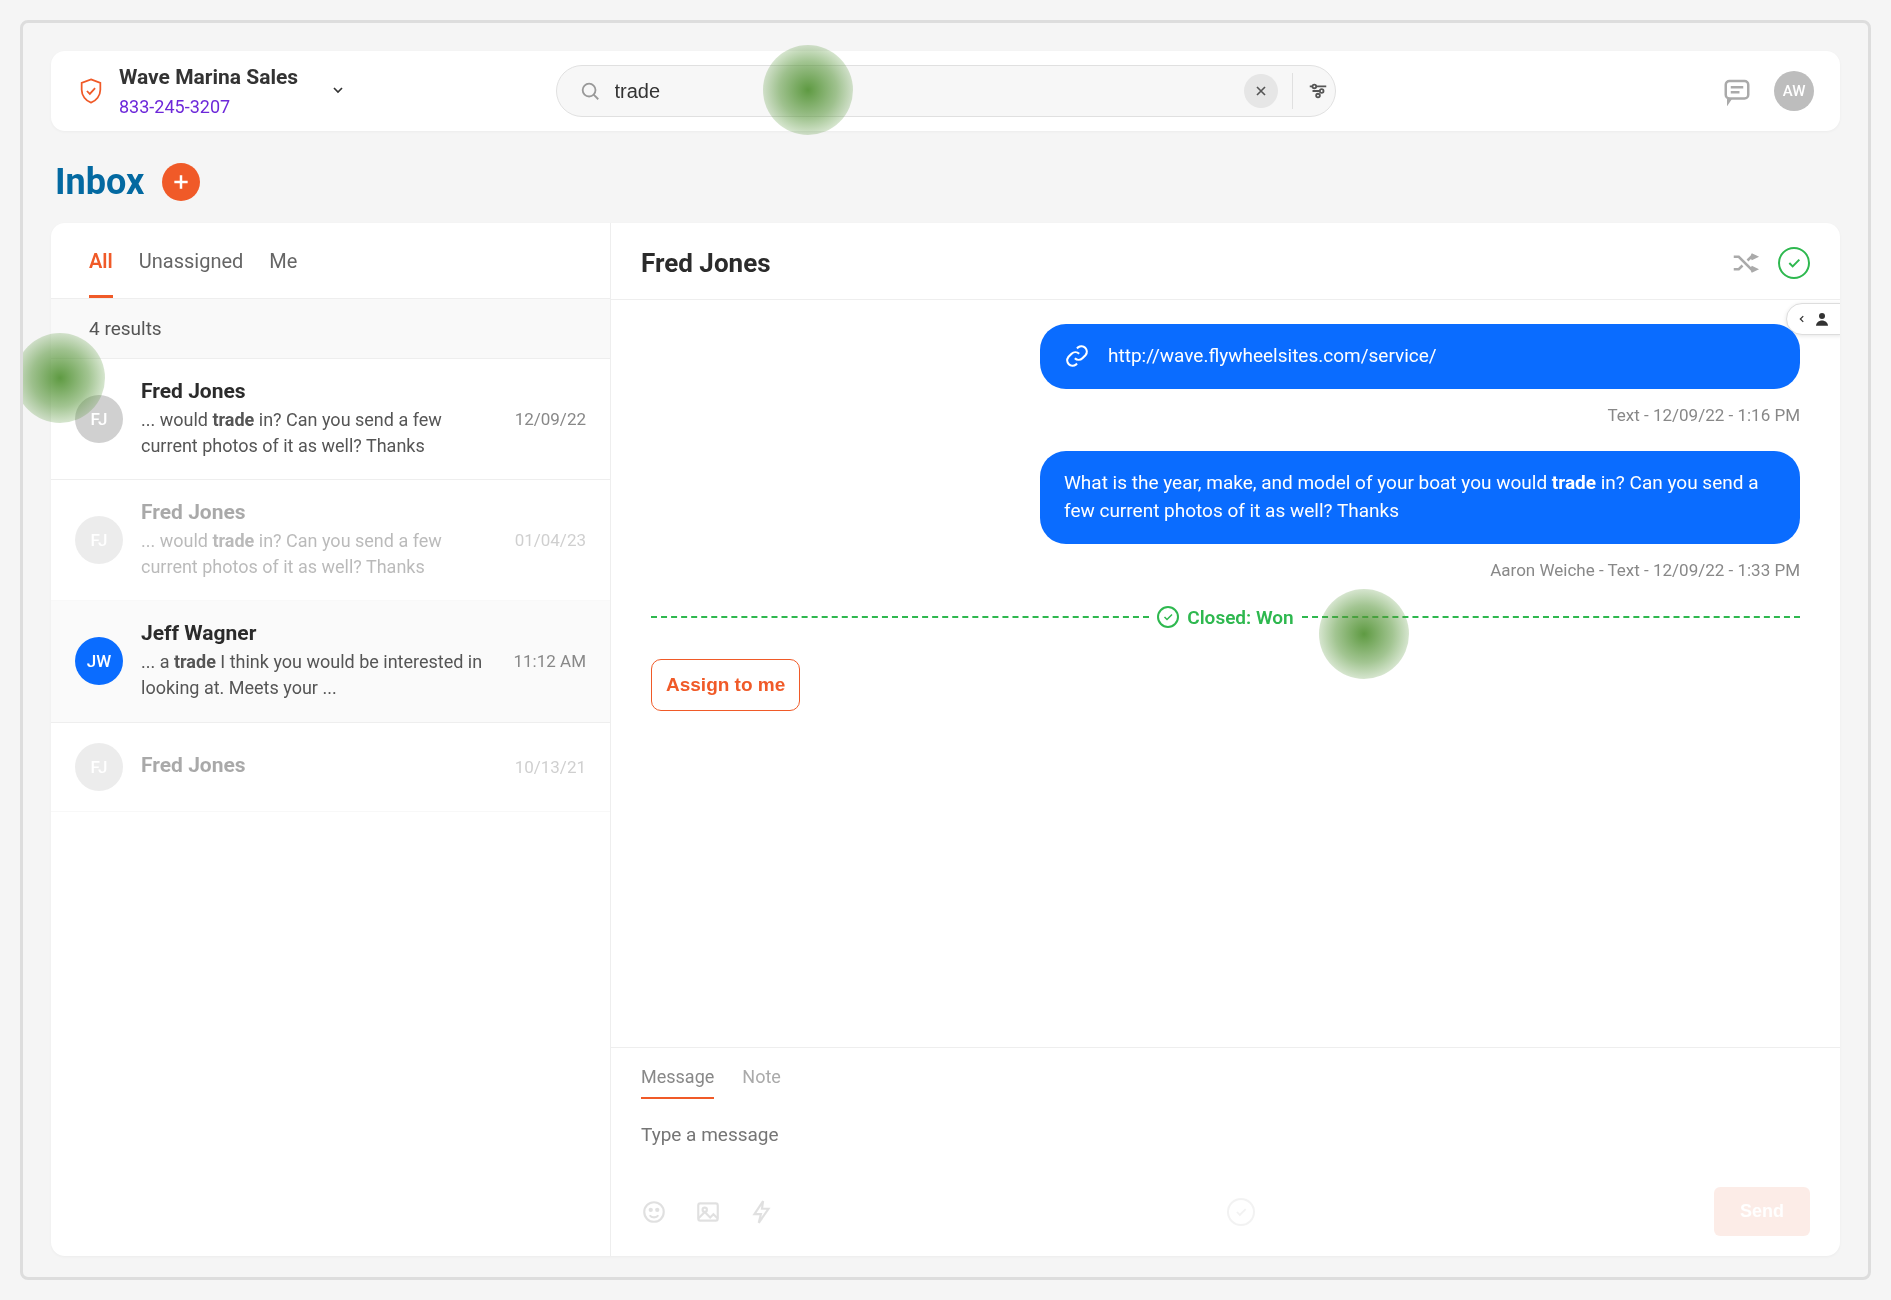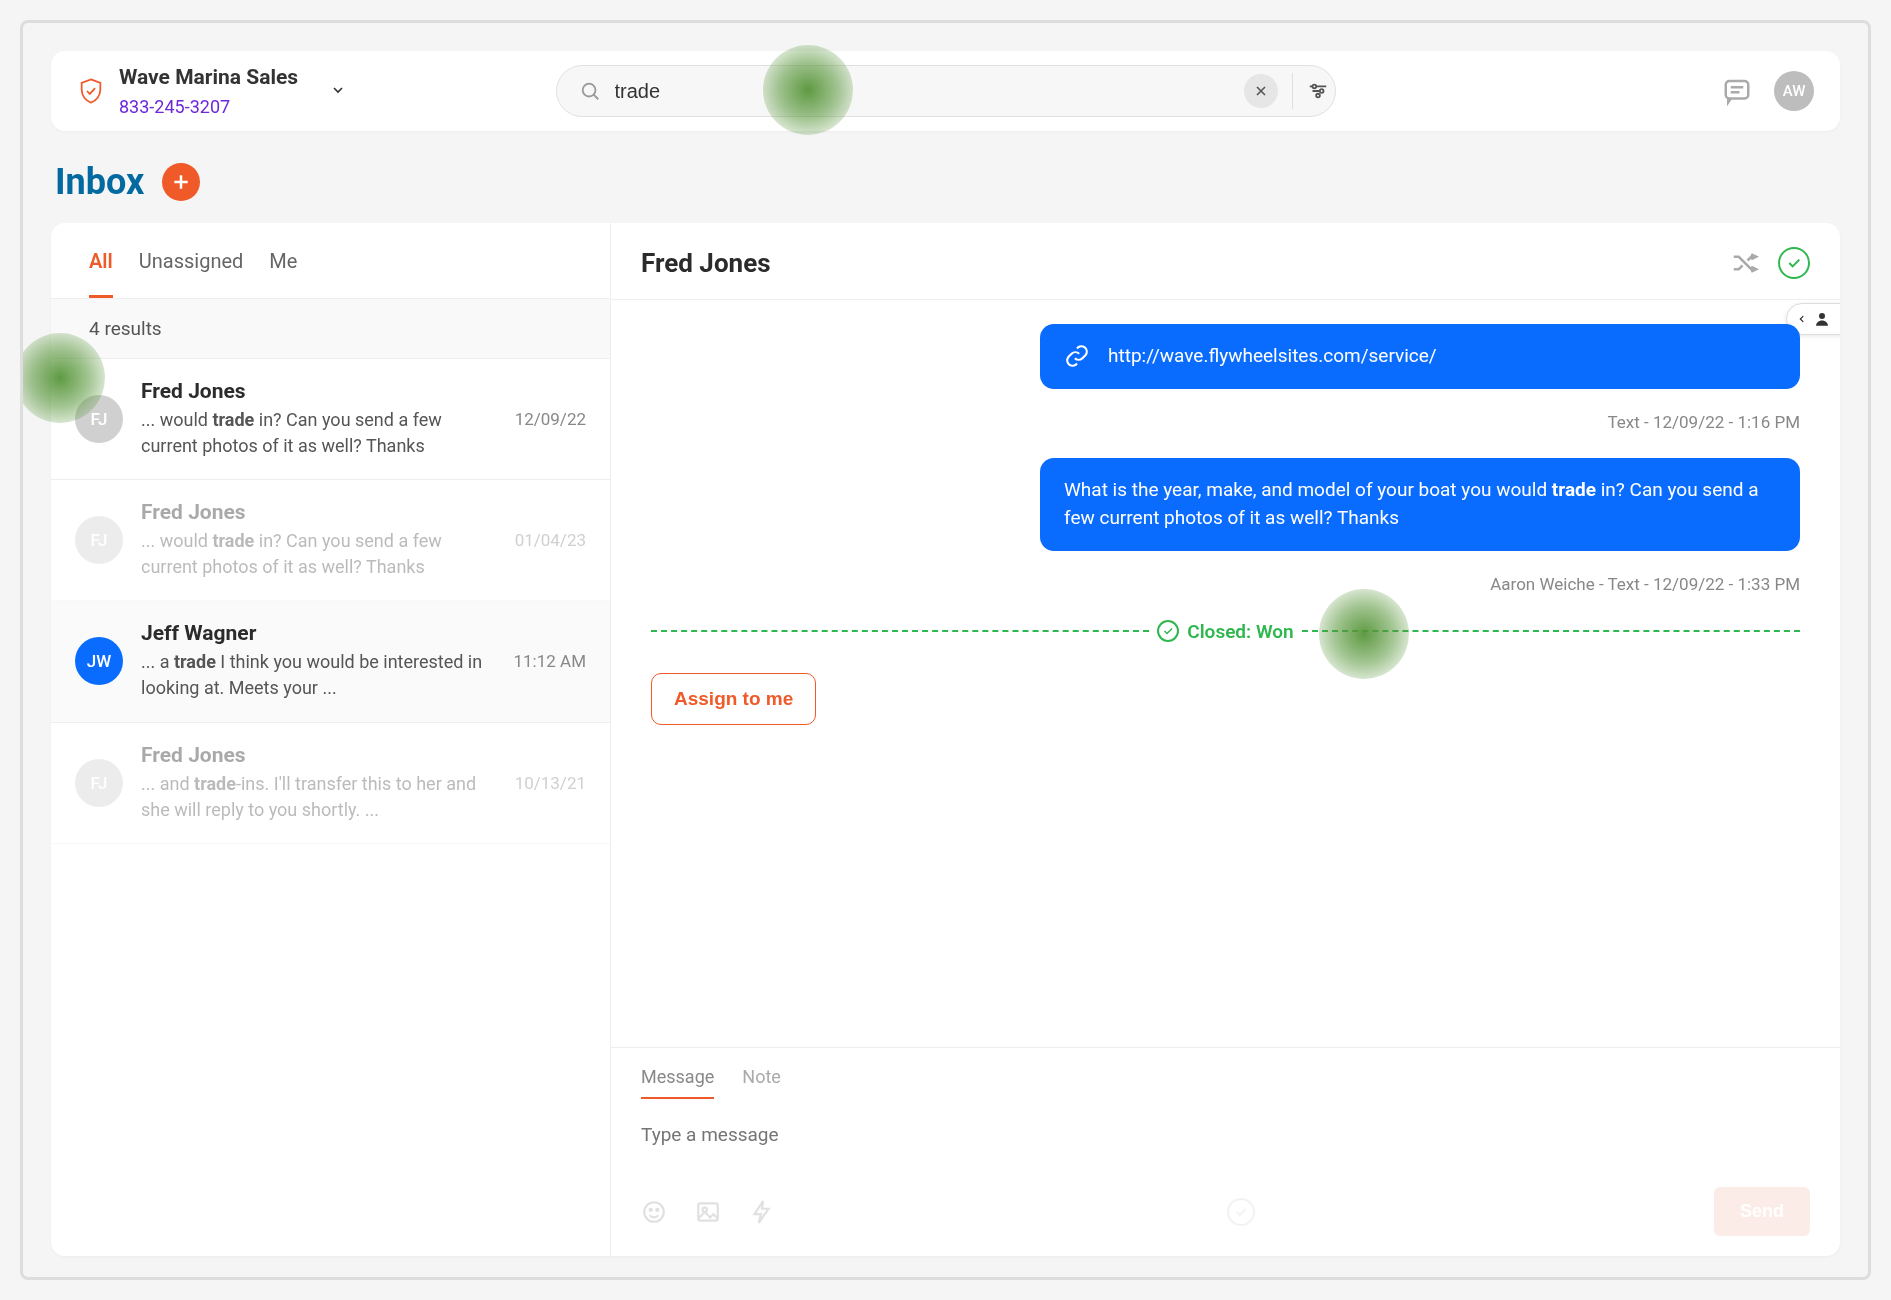--- a/index.html
+++ b/index.html
@@ -153,23 +153,23 @@
     cursor:pointer;
   }
 
   .thread {
     flex:1; overflow:auto; padding:24px 40px 20px 40px;
     position:relative;
   }
 
   .bubble-blue {
     background:#0a6cff; color:#fff;
-    border-radius:14px; padding:18px 24px;
+    border-radius:26px; padding:18px 24px;
     font-size:19px; line-height:1.5;
-    max-width:760px; margin-left:auto; margin-bottom:23px;
+    max-width:760px; margin-left:auto; margin-bottom:16px;
   }
   .bubble-blue.link-row { display:flex; align-items:center; gap:18px; }
   .link-icon { width:26px;height:26px; }
   .bubble-blue .hl { font-weight:700; }
 
   .meta-right {
     text-align:right; font-size:17px; color:#888;
     margin-bottom:26px;
   }
 
@@ -182,21 +182,21 @@
   .status-check {
     width:22px;height:22px;border-radius:50%;
     border:2px solid #2eb84f; display:flex;align-items:center;justify-content:center;
     font-size:12px;
   }
 
   .assign-btn {
     display:inline-block;
     border:1.5px solid #f05a28; color:#f05a28;
     background:#fff; border-radius:10px;
-    padding:14px 22px; font-size:19px; font-weight:600;
+    padding:14px 14px; font-size:19px; font-weight:600;
     cursor:pointer;
   }
 
   .composer {
     border-top:1px solid #eee;
   }
   .composer-tabs {
     display:flex; gap:28px; padding:18px 30px 0 30px;
     color:#aaa; font-size:18px;
   }
@@ -342,21 +342,20 @@
             <div class="conv-body">
               <div class="conv-name">Jeff Wagner</div>
               <div class="conv-snippet">... a <span class="hl">trade</span> I think you would be interested in looking at. Meets your ...</div>
             </div>
             <div class="conv-date">11:12 AM</div>
           </div>
           <div class="conv-item muted">
             <div class="conv-avatar ava-grey">FJ</div>
             <div class="conv-body">
               <div class="conv-name">Fred Jones</div>
-              <div class="conv-snippet">... and <span class="hl">trade</span>-ins. I'll transfer this to her and she will reply to you shortly. ...</div>
             </div>
             <div class="conv-date">10/13/21</div>
           </div>
         </div>
     </div>
 
     <div class="right-col">
       <div class="right-header">
         <div class="contact-name">Fred Jones</div>
         <div class="header-actions">

